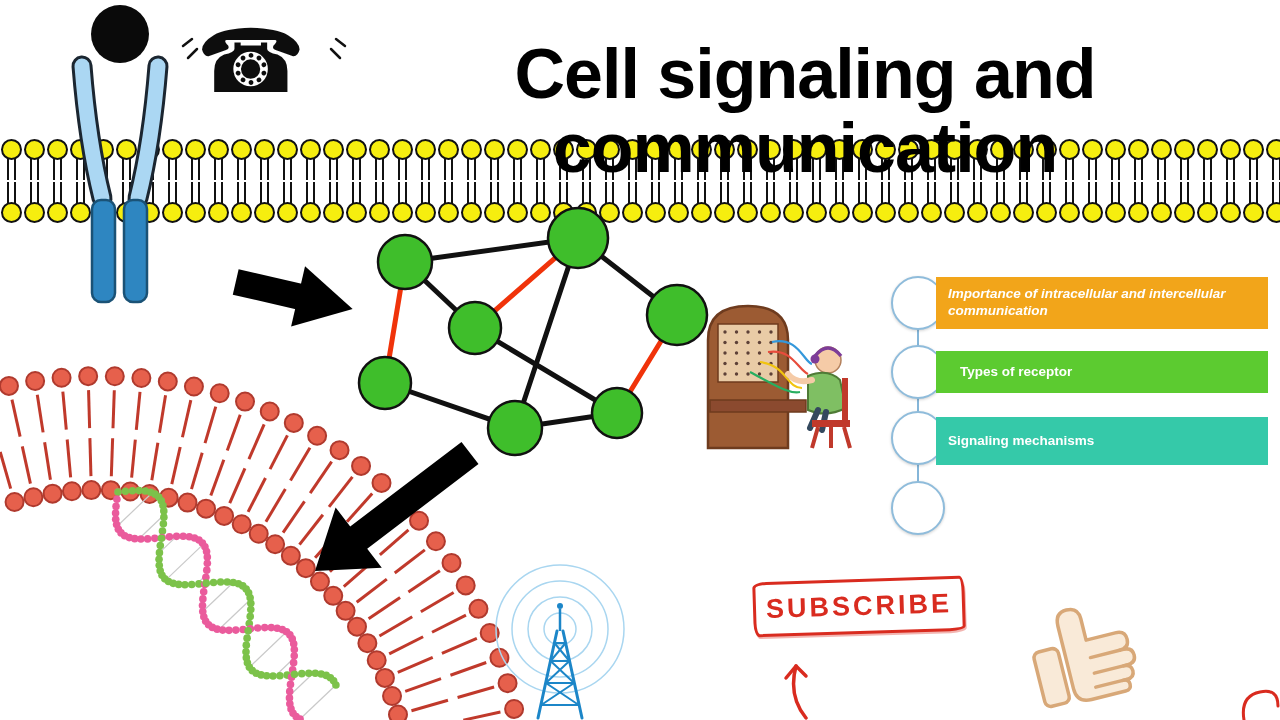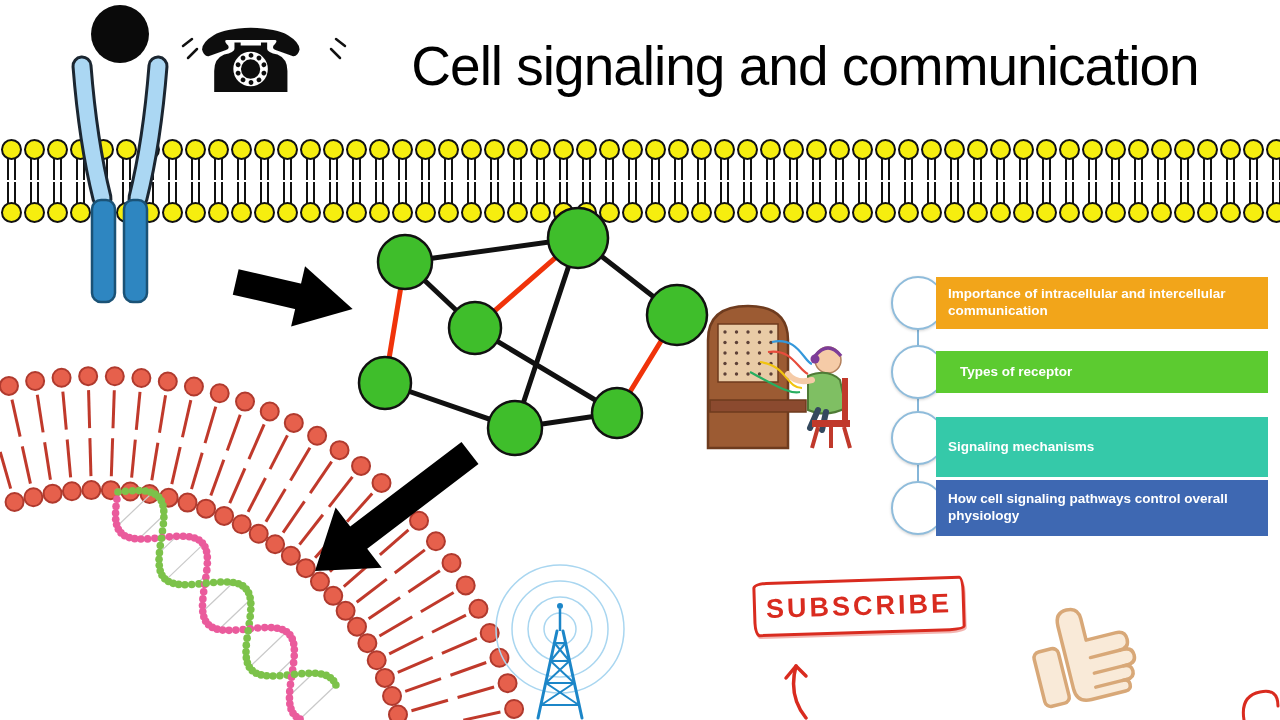--- a/index.html
+++ b/index.html
@@ -2,21 +2,21 @@
 <html><head>
 <meta charset="utf-8">
 <style>
   * { margin:0; padding:0; box-sizing:border-box; }
   html,body { background:#ffffff; font-family:"Liberation Sans", sans-serif; }
   #stage { position:relative; width:1280px; height:720px; overflow:hidden; background:#ffffff; }
   .abs { position:absolute; }
 
   #title {
     left:340px; top:38px; width:930px;
-    text-align:center; font-size:55px; font-weight:400; color:#000;
+    text-align:center; font-size:70px; font-weight:700; color:#000;
     line-height:1.05; letter-spacing:-1px;
   }
 
   #phone { left:196px; top:18px; font-size:88px; line-height:1; color:#0d0d0d; }
 
   #topics { left:880px; top:268px; width:396px; height:292px; }
   .topic-line { position:absolute; left:37px; top:35px; width:2px; height:206px; background:#85B6D9; }
   .topic-circle {
     position:absolute; left:11px; width:54px; height:54px; border-radius:50%;
     background:#fff; border:2px solid #8FBCDB; box-shadow:0 1px 3px rgba(0,0,0,.18);
@@ -411,38 +411,35 @@
     <path d="M124,114 L116,132 M132,116 L128,134" stroke="#34495E" stroke-width="6" stroke-linecap="round"></path>
     <rect x="148" y="82" width="6" height="44" fill="#C0392B"></rect>
     <rect x="118" y="124" width="38" height="7" fill="#C0392B"></rect>
     <path d="M124,131 L118,152 M150,131 L156,152 M137,131 L137,152" stroke="#C0392B" stroke-width="4"></path>
   </svg>
 
   <div id="topics" class="abs">
     <div class="topic-line"></div>
 
     <div class="topic-circle" style="top:8px"></div>
-    <div class="topic-banner" style="top: 9px; height: 52px; background: rgb(242, 165, 26);">
+    <div class="topic-banner" style="top: 9px; height: 52px; background: rgb(242, 165, 26); font-style: italic;">
       <span>Importance of intracellular and intercellular communication</span>
     </div>
 
     <div class="topic-circle" style="top:77px"></div>
     <div class="topic-banner" style="top: 83px; height: 42px; background: rgb(92, 203, 48); padding-left: 24px;">
       <span>Types of receptor</span>
     </div>
 
     <div class="topic-circle" style="top:143px"></div>
-    <div class="topic-banner" style="top: 149px; height: 60px; background: rgb(53, 201, 169);">
+    <div class="topic-banner" style="top: 149px; height: 48px; background: rgb(53, 201, 169);">
       <span>Signaling mechanisms</span>
     </div>
 
     <div class="topic-circle" style="top:213px"></div>
-    <div class="topic-banner" style="top: 212px; height: 56px; background: rgb(62, 104, 178);">
-      <span>How cell signaling pathways control overall physiology</span>
-    </div>
   </div>
 
   <svg class="abs" style="left:280px;top:438px" width="210" height="160">
     <polygon fill="#000" points="181.5,3.9 70.2,88.5 55.6,69.4 35,133 101.8,129.8 87.2,110.7 198.5,26.1"></polygon>
   </svg>
 
   <svg class="abs" style="left:478px;top:545px" width="166" height="175">
     <g fill="none" stroke="#A9D6F0" stroke-width="1.5">
       <circle cx="82" cy="84" r="16"></circle>
         <circle cx="82" cy="84" r="32"></circle>

